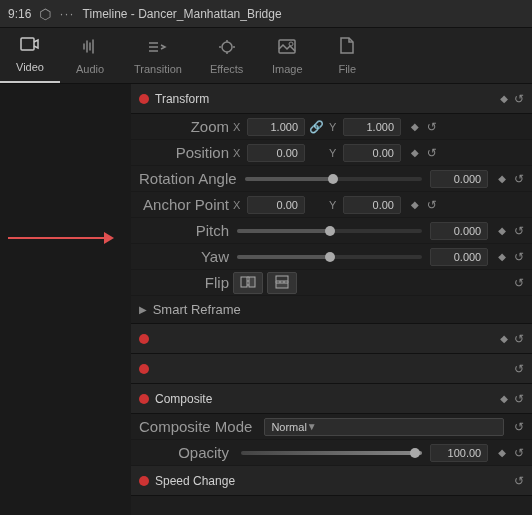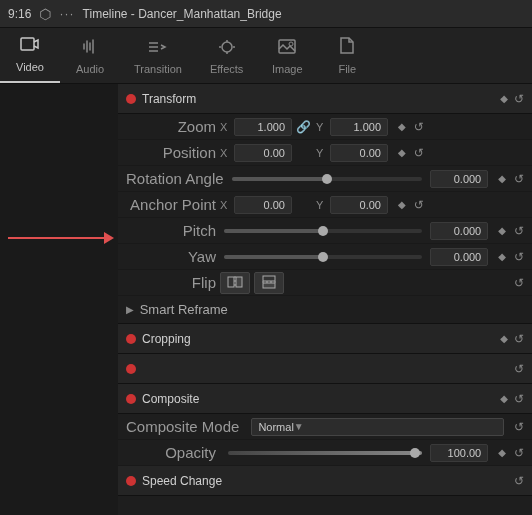--- a/index.html
+++ b/index.html
@@ -69,20 +69,21 @@
     }
     .tab-icon {
       font-size: 16px;
     }
 
     
     .main {
       display: flex;
       height: calc(515px - 28px - 56px);
       position: relative;
+      gap: 13px;
     }
 
     
     .left-arrow-area {
       width: 118px;
       min-width: 118px;
       background: #1a1a1a;
       position: relative;
     }
 
@@ -443,21 +444,20 @@
       <span class="reset-icon" style="margin-left:auto;">↺</span>
     </div>
 
     <div class="smart-reframe-row">
       <span class="chevron-icon">▶</span>
       <span class="smart-label">Smart Reframe</span>
     </div>
 
     <div class="section-header">
       <div class="toggle-dot"></div>
-      <span class="section-label">Cropping</span>
       <div class="section-actions">
         <span class="diamond-icon">◆</span>
         <span class="reset-icon">↺</span>
       </div>
     </div>
 
     <div class="section-header">
       <div class="toggle-dot"></div>
       <div class="section-actions">
         <span class="reset-icon">↺</span>

